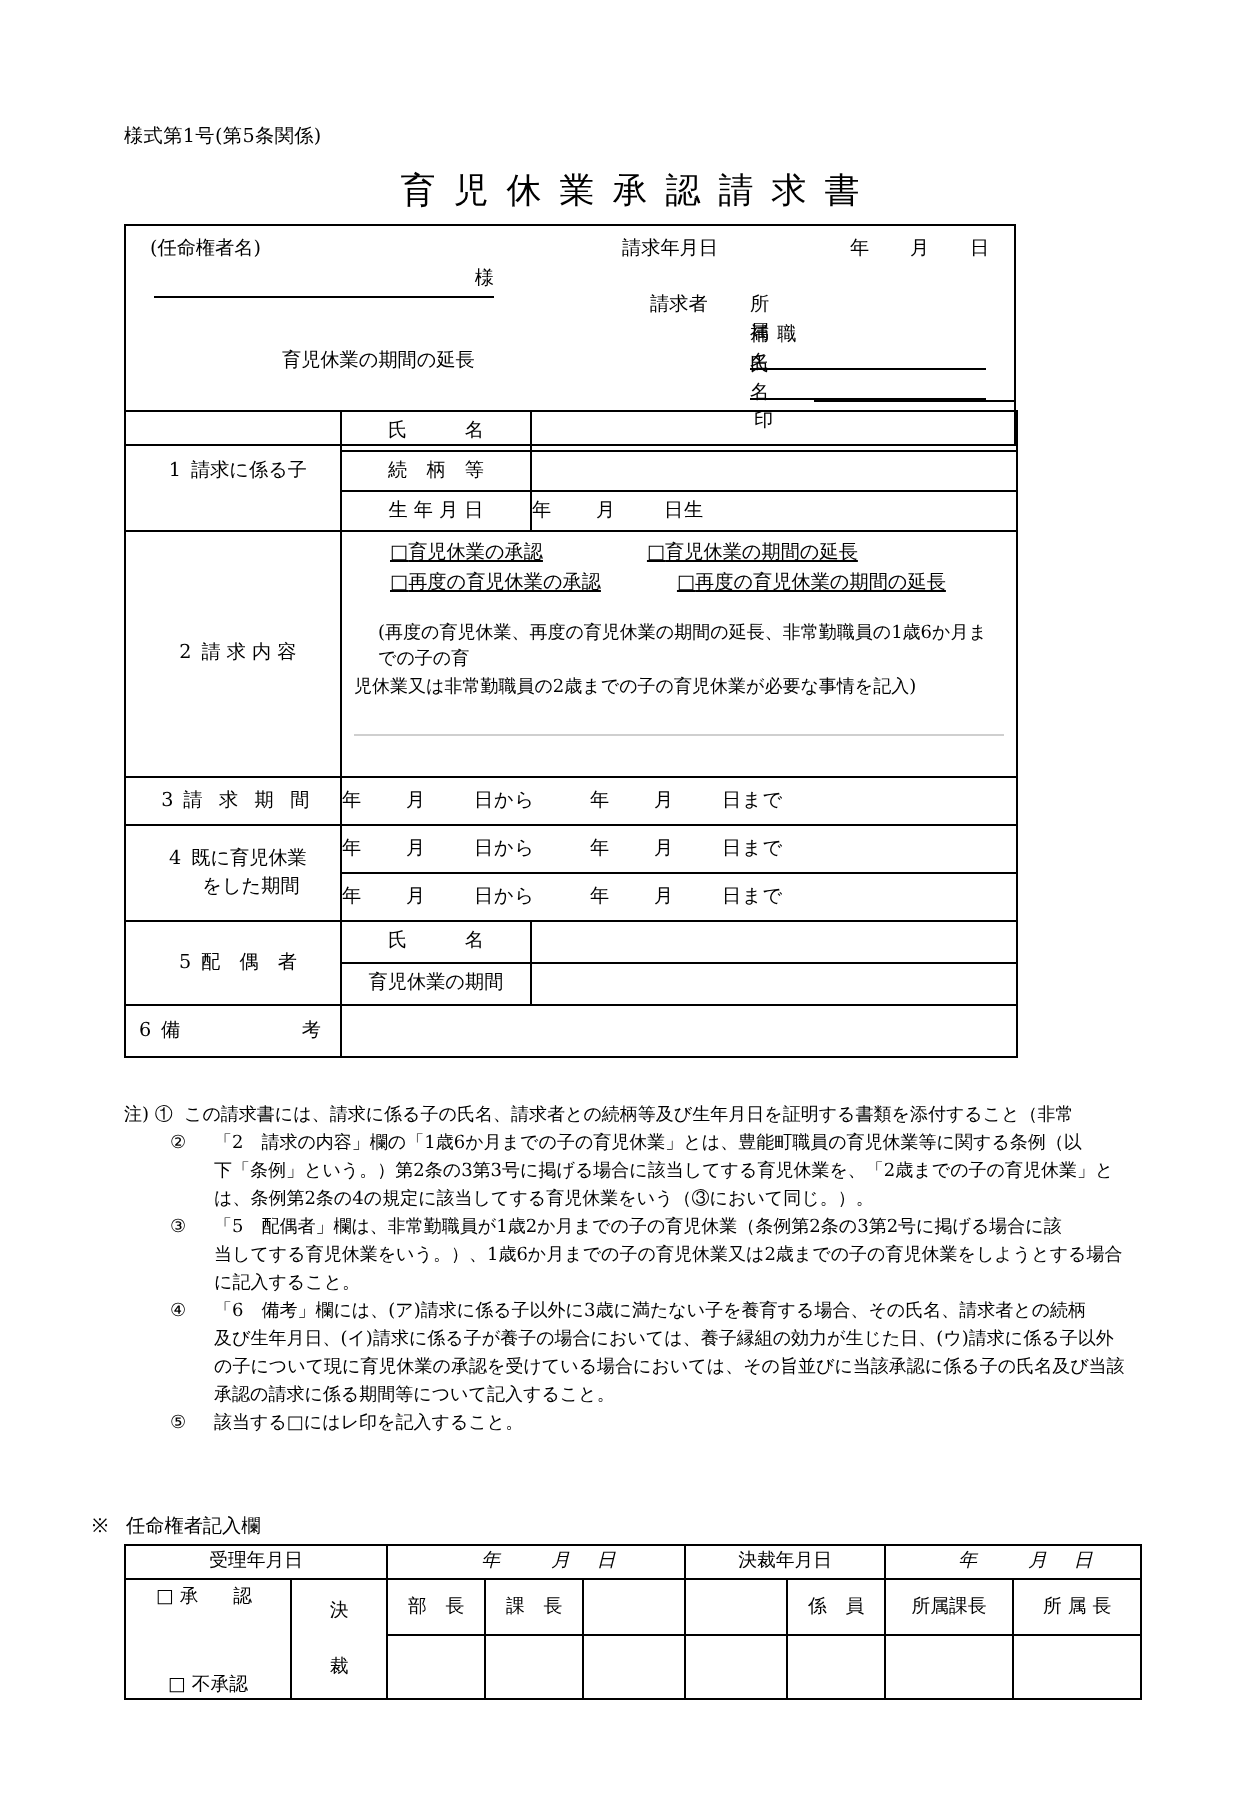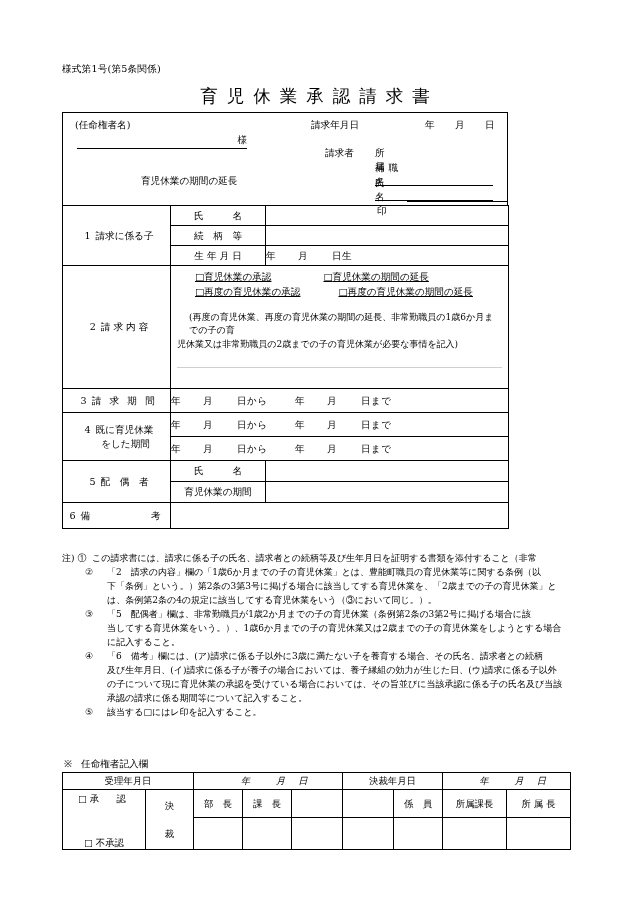--- a/index.html
+++ b/index.html
@@ -18,21 +18,21 @@
   
   .formno { position:absolute; left:62px; top:62px; font-size:9.6px; letter-spacing:.2px; }
   .doctitle {
     position:absolute; left:0; top:84px; width:630px;
     text-align:center; font-size:17.5px; letter-spacing:9px;
     text-indent:9px; font-weight:500;
   }
 
   
   .hdrbox {
-    position:absolute; left:62px; top:112px; width:446px; height:94px;
+    position:absolute; left:62px; top:112px; width:446px; height:111px;
     border:1px solid #000;
   }
   .maintable {
     position:absolute; left:62px; top:205px; width:446px;
     border-collapse:collapse; table-layout:fixed;
   }
   .maintable td { border:1px solid #000; padding:0; vertical-align:middle; }
 
   
   .h-appointer { position:absolute; left:12px; top:5px; font-size:9.6px; }
@@ -83,21 +83,21 @@
   .note { display:flex; margin-bottom:0px; }
   .note .mk { flex:0 0 auto; }
   .note .bd { flex:1 1 auto; text-align:justify; }
   .n1 .mk { width:30px; }
   .n1 .bd { text-indent:0; }
   .sub { display:block; }
   .nx { padding-left:23px; }
   .nx .mk { width:22px; }
 
   
-  .kome { position:absolute; left:64px; top:757px; font-size:9.6px;text-align:center; }
+  .kome { position:absolute; left:46px; top:757px; font-size:9.6px;text-align:center; }
   .kome .t { margin-left:9px; }
   .btable { position:absolute; left:62px; top:772px; width:508px;
             border-collapse:collapse; table-layout:fixed; }
   .btable td { border:1px solid #000; font-size:9.4px; text-align:center; padding:0; }
   .btable .hrow td { height:17px; }
   .btable .crow td { height:19px; }
   .btable .brow td { height:22px; }
   .thickL { border-left:1.6px solid #000 !important; }
   .chkcell { text-align:left; padding-left:8px; font-size:9.4px; }
   .chkcell .sp2 { letter-spacing:4px; }

